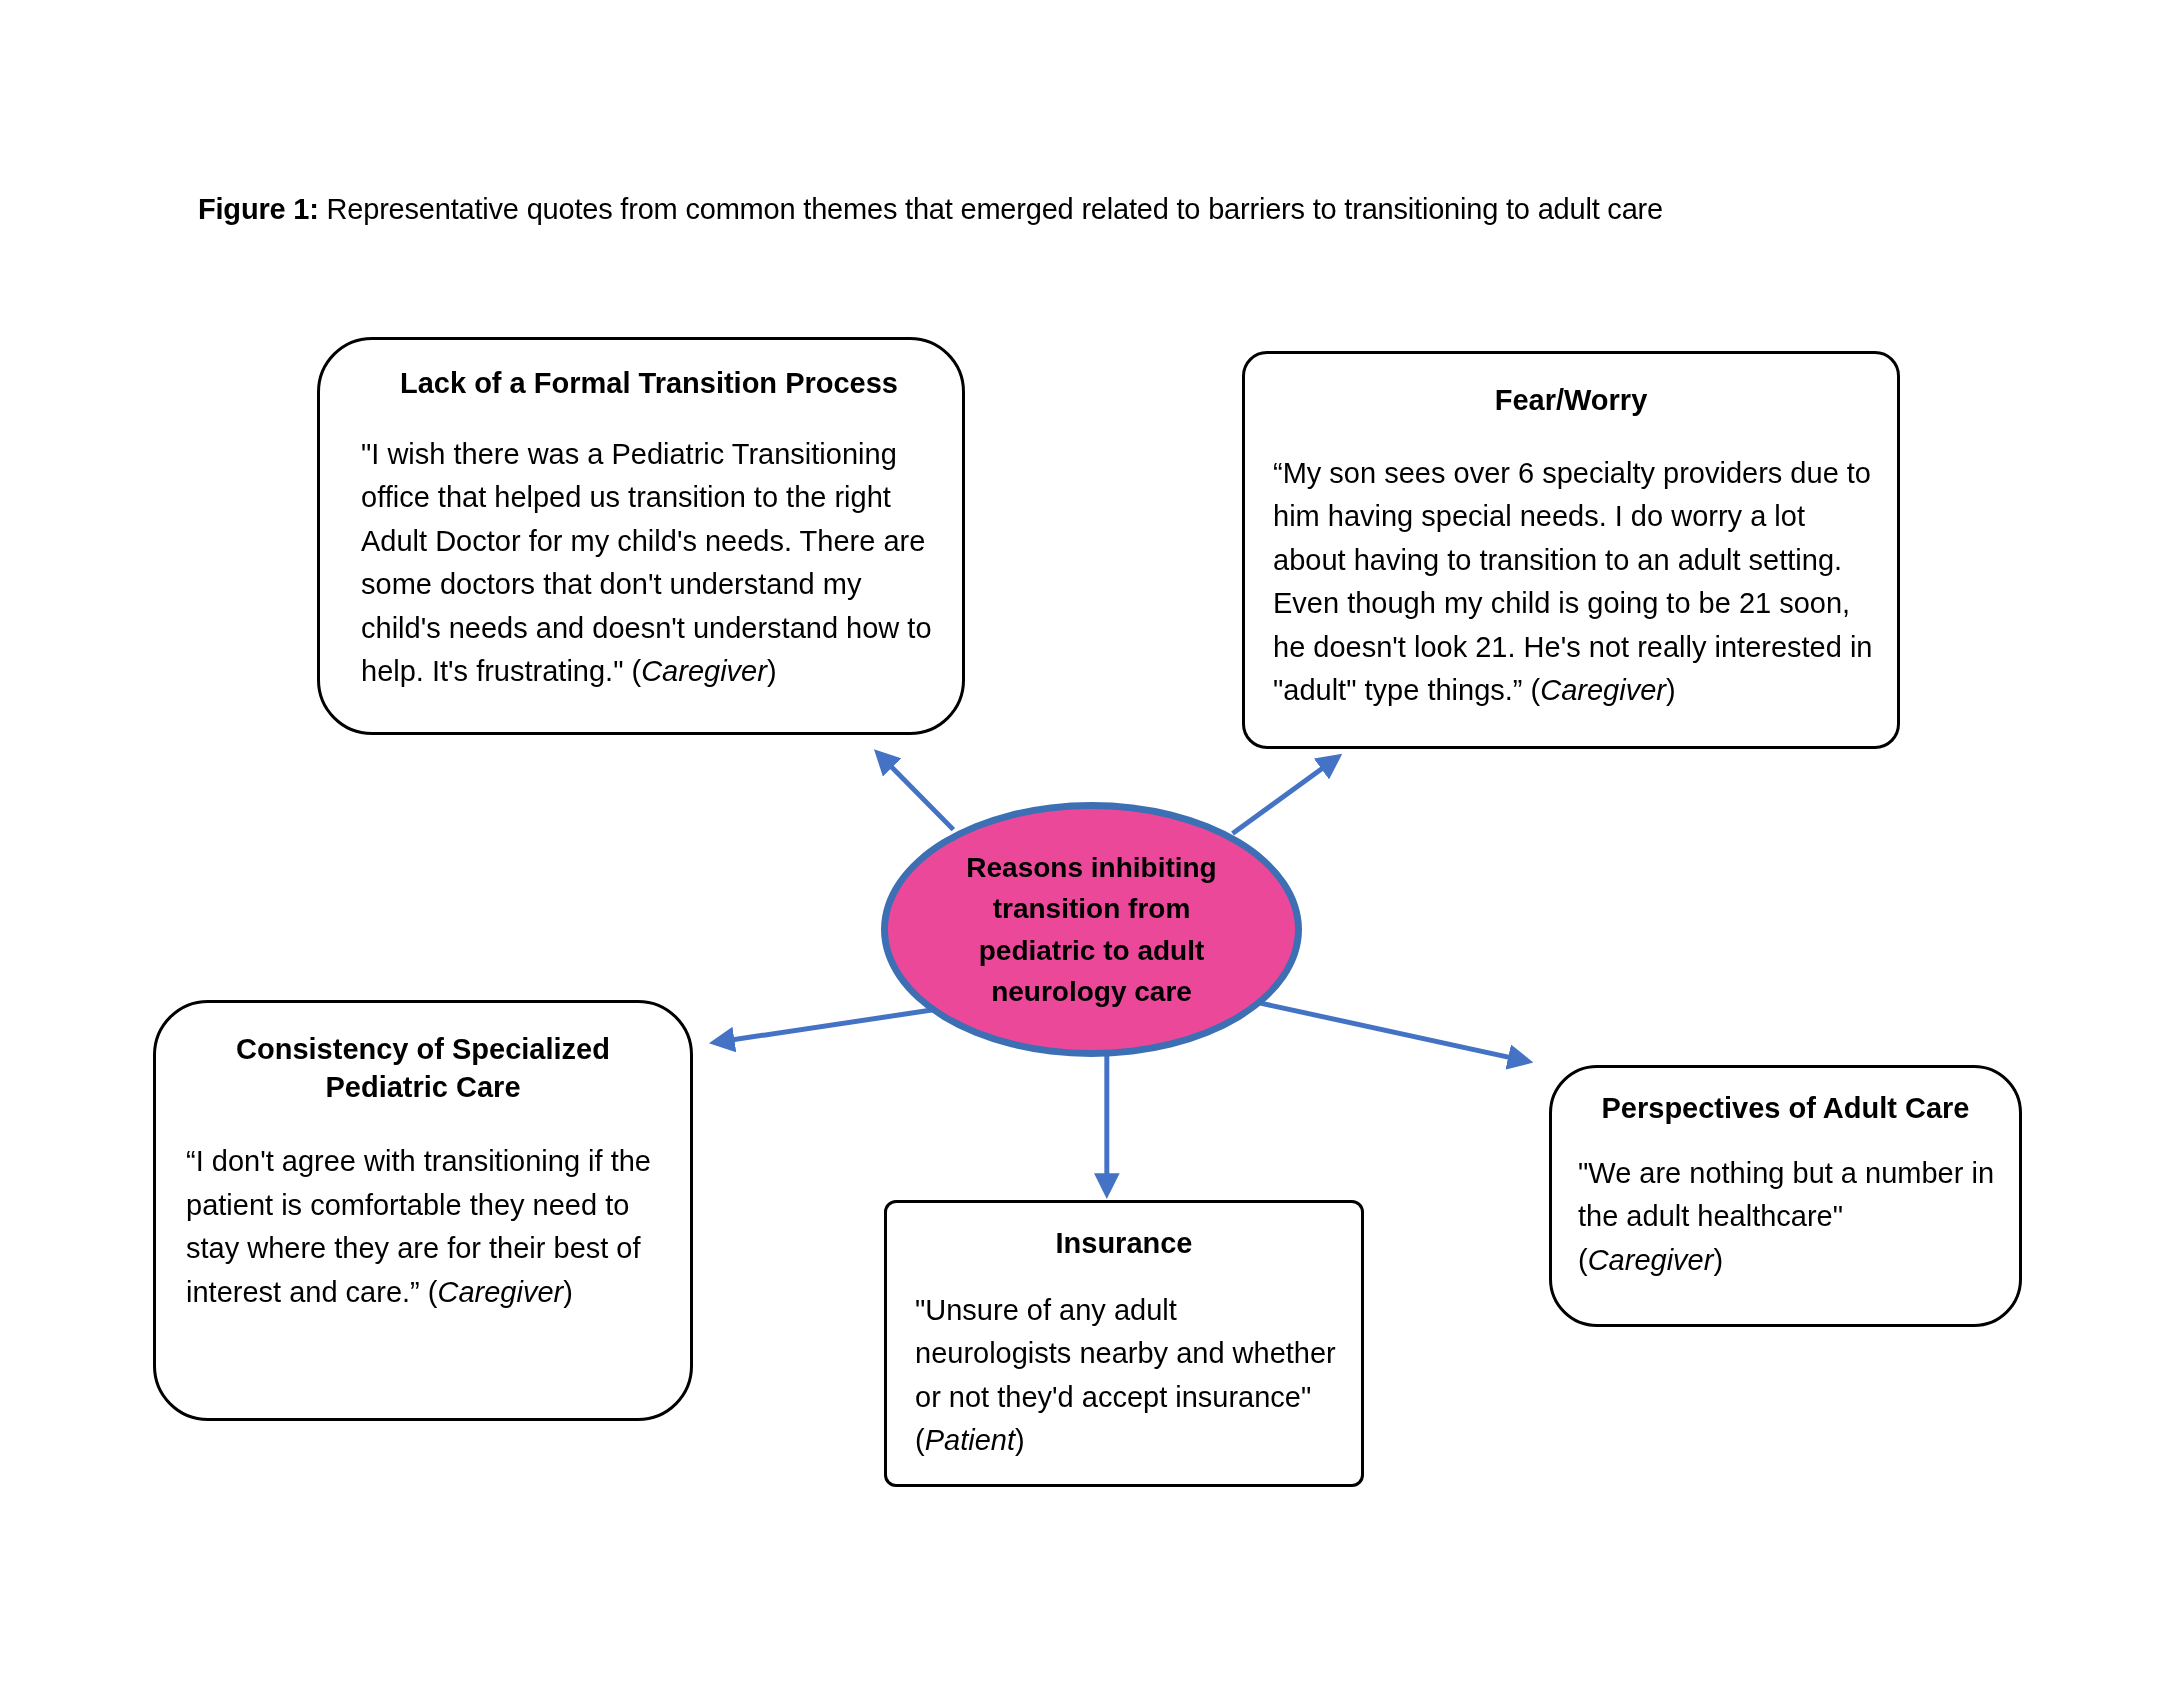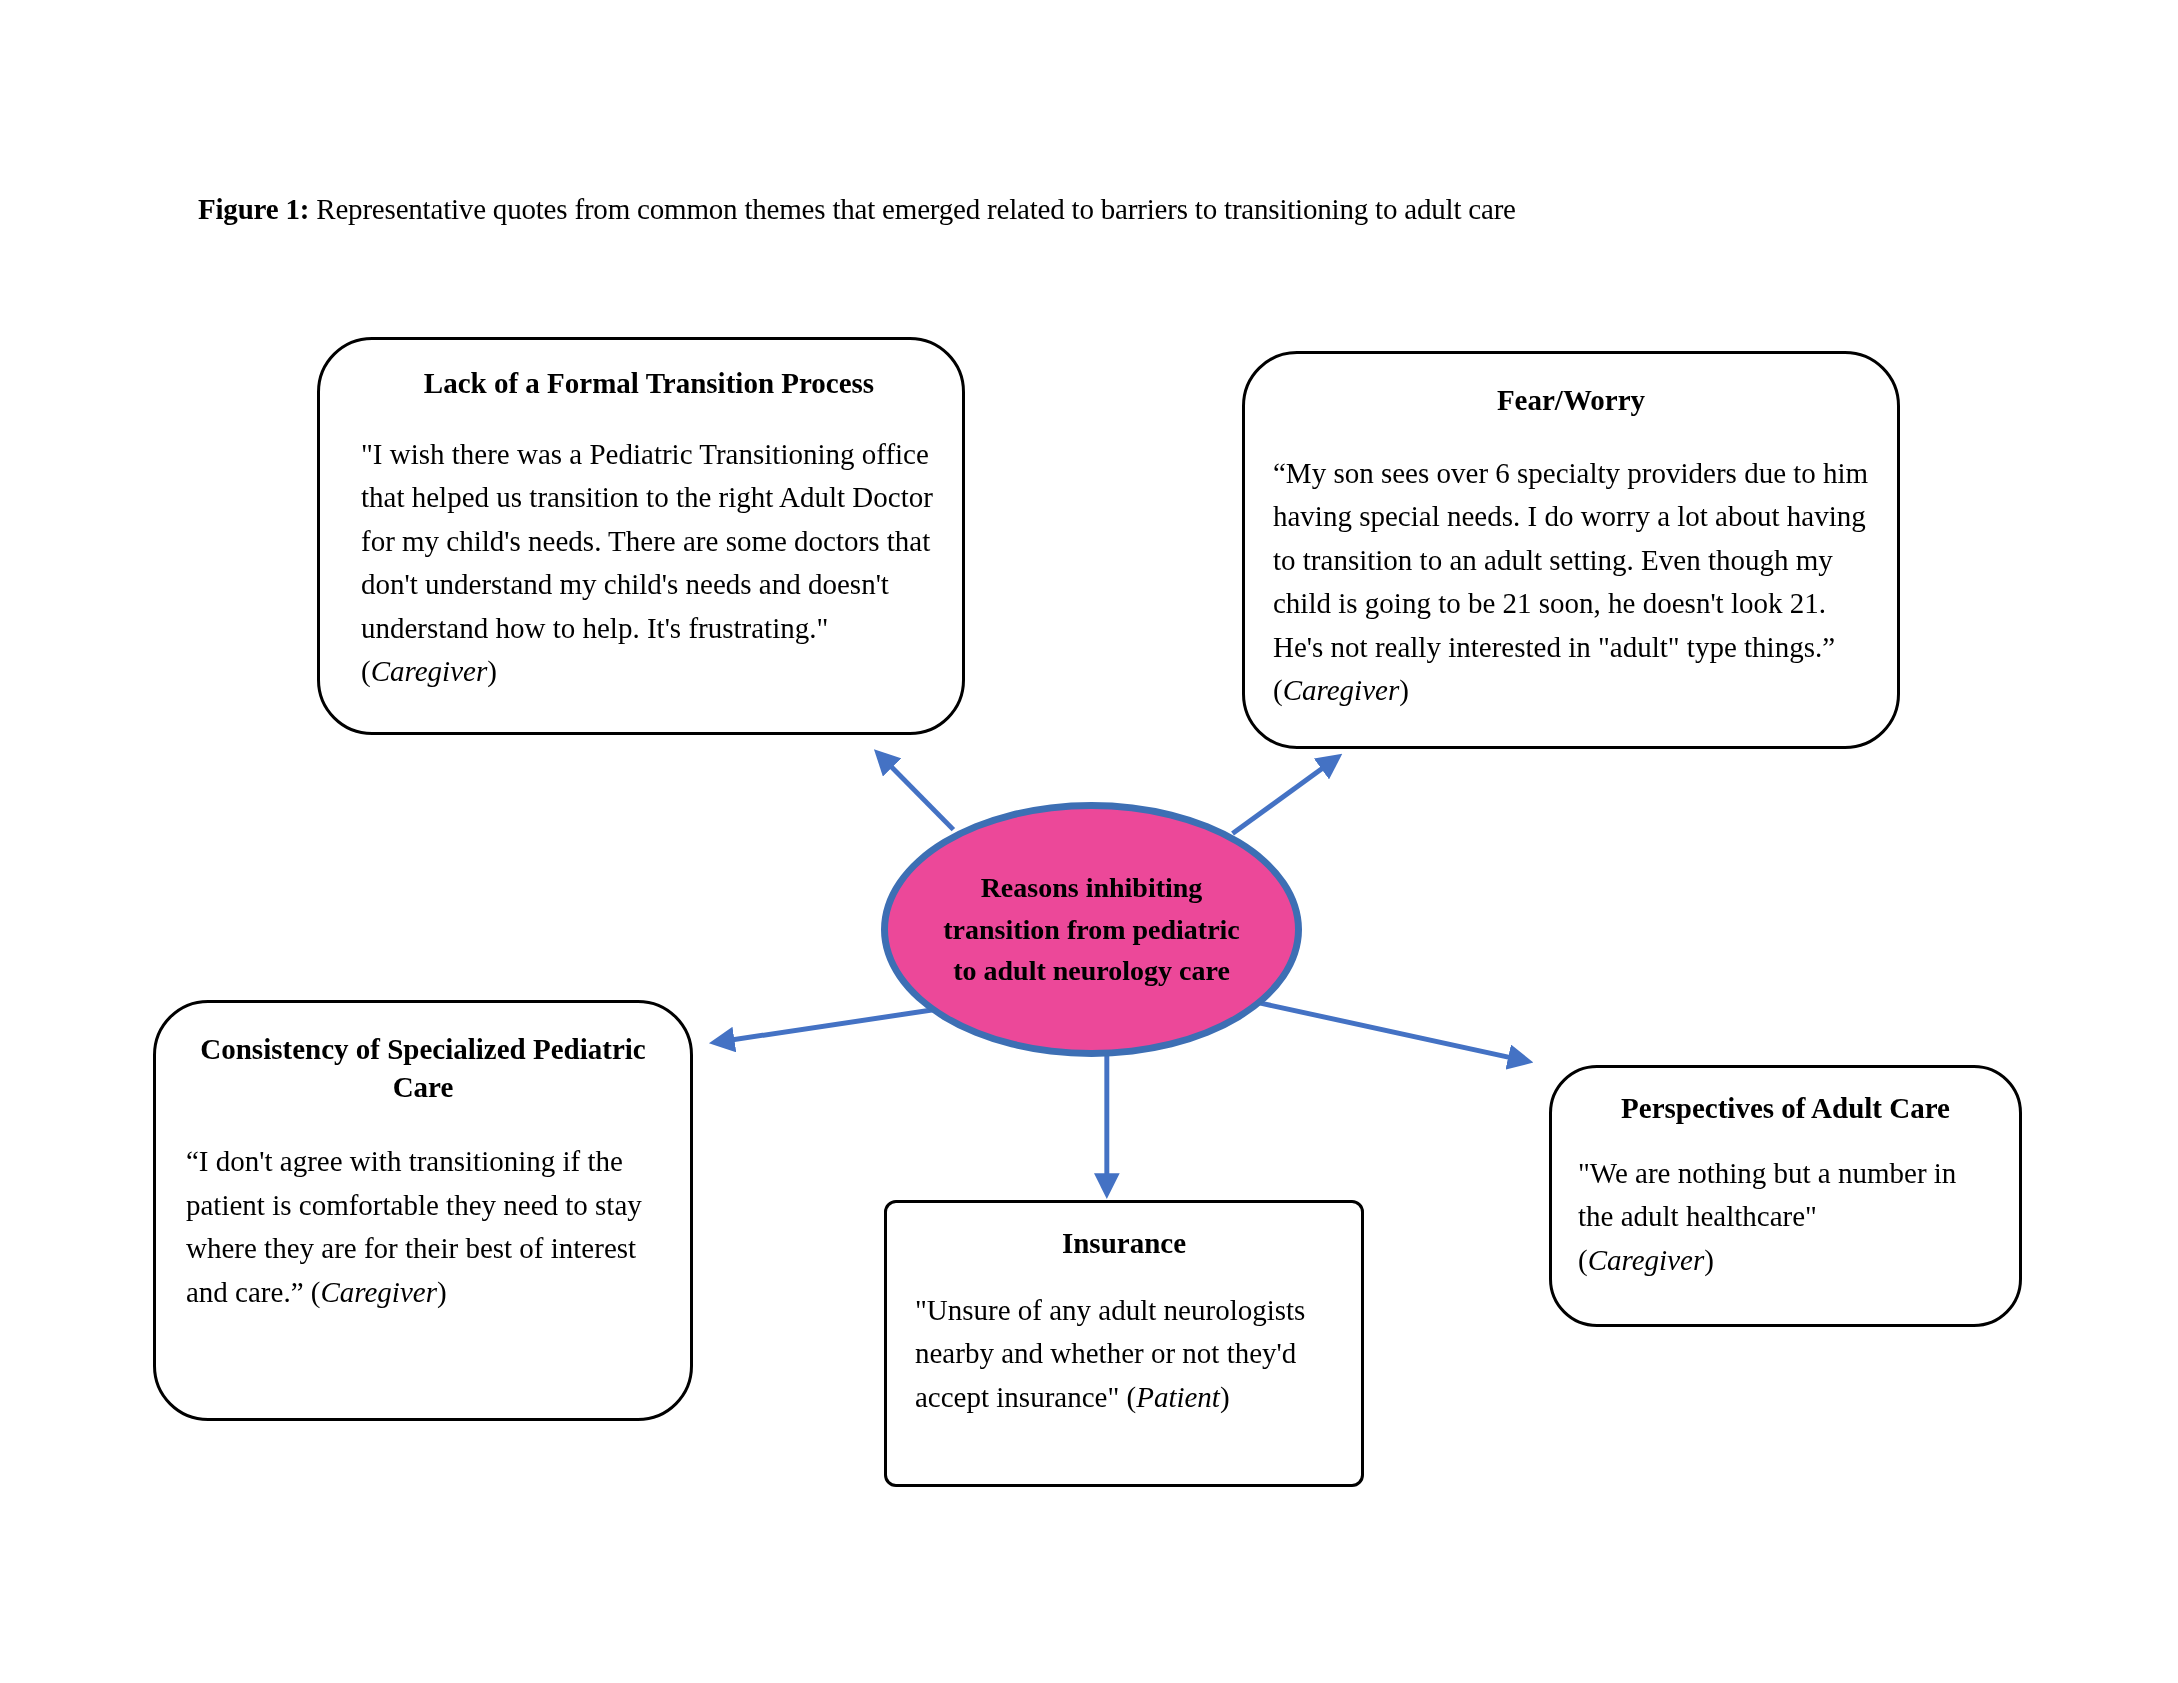--- a/index.html
+++ b/index.html
@@ -6,21 +6,21 @@
     margin: 0;
     padding: 0;
     background: #ffffff;
   }
   #page {
     position: relative;
     width: 2178px;
     height: 1683px;
     background: #ffffff;
     overflow: hidden;
-    font-family: Liberation Serif, serif;
+    font-family: Liberation Sans, sans-serif;
     color: #000000;
   }
   #figure-title {
     position: absolute;
     left: 198px;
     top: 191px;
     font-size: 29px;
     line-height: 1.25;
     letter-spacing: -0.2px;
     white-space: nowrap;
@@ -57,21 +57,21 @@
     font-style: italic;
   }
   
   #box-transition-process {
     left: 317px; top: 337px; width: 648px; height: 398px; padding-left: 16px;
   }
   #box-transition-process .node-title { margin: 25px 18px 0 18px; }
   #box-transition-process .node-quote { margin: 30px 22px 0 25px; }
 
   #box-fear-worry {
-    left: 1242px; top: 351px; width: 658px; height: 398px;
+    left: 1242px; top: 351px; width: 658px; height: 398px; border-radius: 25px;
   }
   #box-fear-worry .node-title { margin: 28px 18px 0 18px; }
   #box-fear-worry .node-quote { margin: 32px 24px 0 28px; }
 
   #box-consistency-pediatric {
     left: 153px; top: 1000px; width: 540px; height: 421px;
   }
   #box-consistency-pediatric .node-title { margin: 28px 40px 0 40px; }
   #box-consistency-pediatric .node-quote { margin: 34px 22px 0 30px; }
 

